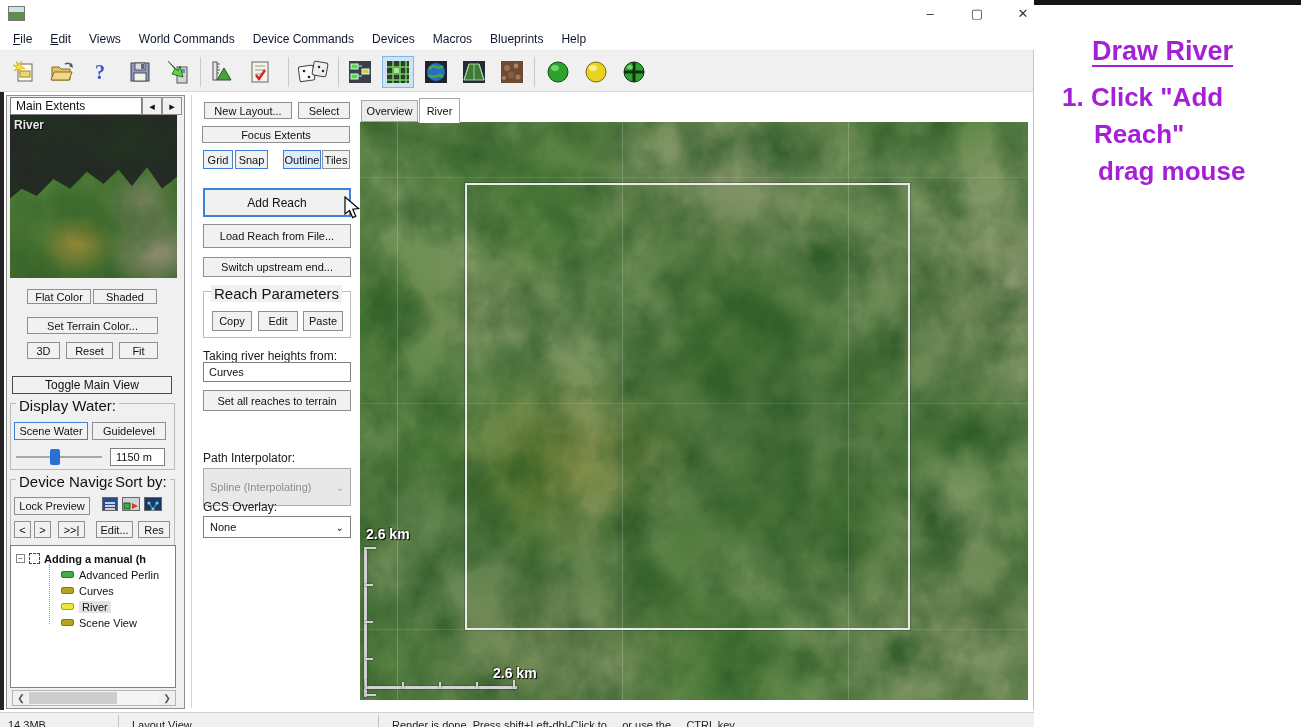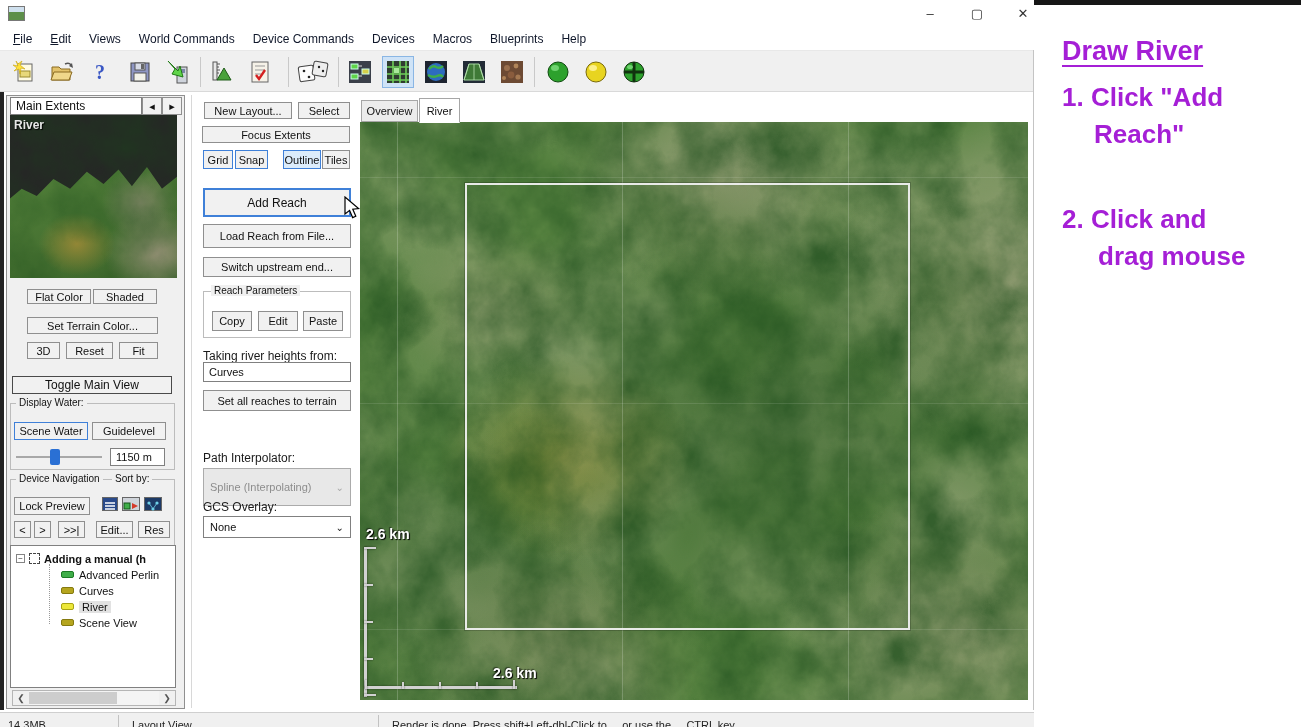--- a/index.html
+++ b/index.html
@@ -22,21 +22,21 @@
 .topstrip .tick { position:absolute; top:0; width:3px; height:5px; background:#efefef; }
 .topstrip .bluetick { position:absolute; top:0; width:32px; height:5px; background:#b9d6f2; }
 
 .btn { position:absolute; display:flex; align-items:center; justify-content:center; background:#f1f1f1;
   border:1px solid #8f8f8f; font-size:11px; color:#111; white-space:nowrap; }
 .btn.blue { border:1px solid #3f80d8; }
 .btn.blue-sel { border:1px solid #3f80d8; background:#dcecfb; }
 .btn.default { border:2px solid #3f80d8; font-size:12px; }
 .lbl { position:absolute; font-size:12px; color:#1a1a1a; white-space:nowrap; }
 .grp { position:absolute; border:1px solid #bcbcbc; }
-.grp-label { position:absolute; background:#f0f0f0; font-size:10px; padding:0 3px; white-space:nowrap; }
+.grp-label { position:absolute; background:#f0f0f0; font-size:15px; padding:0 3px; white-space:nowrap; }
 .field { position:absolute; background:#fff; border:1px solid #808080; font-size:11px; display:flex; align-items:center; padding:0 5px; white-space:nowrap; }
 .dd { position:absolute; border:1px solid #808080; font-size:11px; display:flex; align-items:center; padding:0 6px; justify-content:space-between; }
 .dd .chev { font-size:10px; color:#444; }
 .dd.disabled { background:#e8e8e8; color:#8d8d8d; border-color:#ababab; }
 .dd.disabled .chev { color:#a9a9a9; }
 .dd.enabled { background:#fff; }
 
 .left-panel { position:absolute; left:6px; top:95px; width:179px; height:614px; background:#f0f0f0; border:1px solid #909090; }
 .edge-dark { position:absolute; left:0; top:92px; width:4px; height:618px; background:#232323; }
 .preview { position:absolute; left:10px; top:115px; width:167px; height:163px; background:#262626; overflow:hidden; }
@@ -72,21 +72,21 @@
   #55813f; }
 .map-noise { position:absolute; left:0; top:0; pointer-events:none; }
 .gridline { position:absolute; background:rgba(255,255,255,0.2); }
 .extents-box { position:absolute; left:105px; top:61px; width:445px; height:447px;
   border:2px solid rgba(240,240,240,0.95); box-shadow:0 0 0 1px rgba(0,0,0,0.18); }
 .ruler { position:absolute; background:#d2d2d2; box-shadow:0 0 2px rgba(0,0,0,.6); }
 .tick { position:absolute; background:#d2d2d2; box-shadow:0 0 2px rgba(0,0,0,.6); }
 .scale-label { position:absolute; font-size:14px; font-weight:bold; color:#fff; text-shadow:1px 1px 1px #000, -1px -1px 1px rgba(0,0,0,.5); }
 
 .annotation { position:absolute; left:1062px; top:36px; width:235px; color:#a51fd6; font-weight:bold; }
-.ann-title { font-size:27px; text-decoration:underline; text-underline-offset:5px; margin-bottom:12px; }
+.ann-title { font-size:27px; text-decoration:underline; text-underline-offset:5px; margin-bottom:12px;margin-left:30px; }
 .ann-line { font-size:26px; line-height:37px; white-space:nowrap; }
 .win-rborder { position:absolute; left:1033px; top:50px; width:1px; height:660px; background:#c4c4c4; }
 
 .statusbar { position:absolute; left:0; top:712px; width:1034px; height:15px; background:#f0f0f0; border-top:1px solid #cfcfcf; overflow:hidden; }
 .statusbar .cell { position:absolute; top:6px; font-size:11px; color:#222; white-space:nowrap; }
 .statusbar .sep { position:absolute; top:2px; width:1px; height:13px; background:#c2c2c2; }
 .splitter { position:absolute; left:191px; top:95px; width:1px; height:613px; background:#d8d8d8; }
 .cursor { position:absolute; z-index:50; pointer-events:none; }
 </style>
 </head>
@@ -412,21 +412,20 @@
 </div>
 
 <svg class="cursor" style="left:344px;top:196px" width="18" height="24" viewBox="0 0 18 24">
   <polygon points="1,1 1,18 5.6,14.4 8.6,21.6 11.8,20.2 8.8,13.2 14.6,12.6" fill="#fff" stroke="#000" stroke-width="1.2"></polygon>
 </svg>
 
 <div class="annotation">
   <div class="ann-title">Draw River</div>
   <div class="ann-line">1. Click "Add</div>
   <div class="ann-line" style="padding-left:32px">Reach"</div>
-  <div class="ann-line" style="margin-top:48px">2. Click and</div>
   <div class="ann-line" style="padding-left:36px">drag mouse</div>
 </div>
 
 <div class="statusbar">
   <span class="cell" style="left:8px">14.3MB</span>
   <span class="sep" style="left:118px"></span>
   <span class="cell" style="left:132px">Layout View</span>
   <span class="sep" style="left:378px"></span>
   <span class="cell" style="left:392px">Render is done.  Press shift+Left-dbl-Click to ... or use the ... CTRL key ...</span>
 </div>

